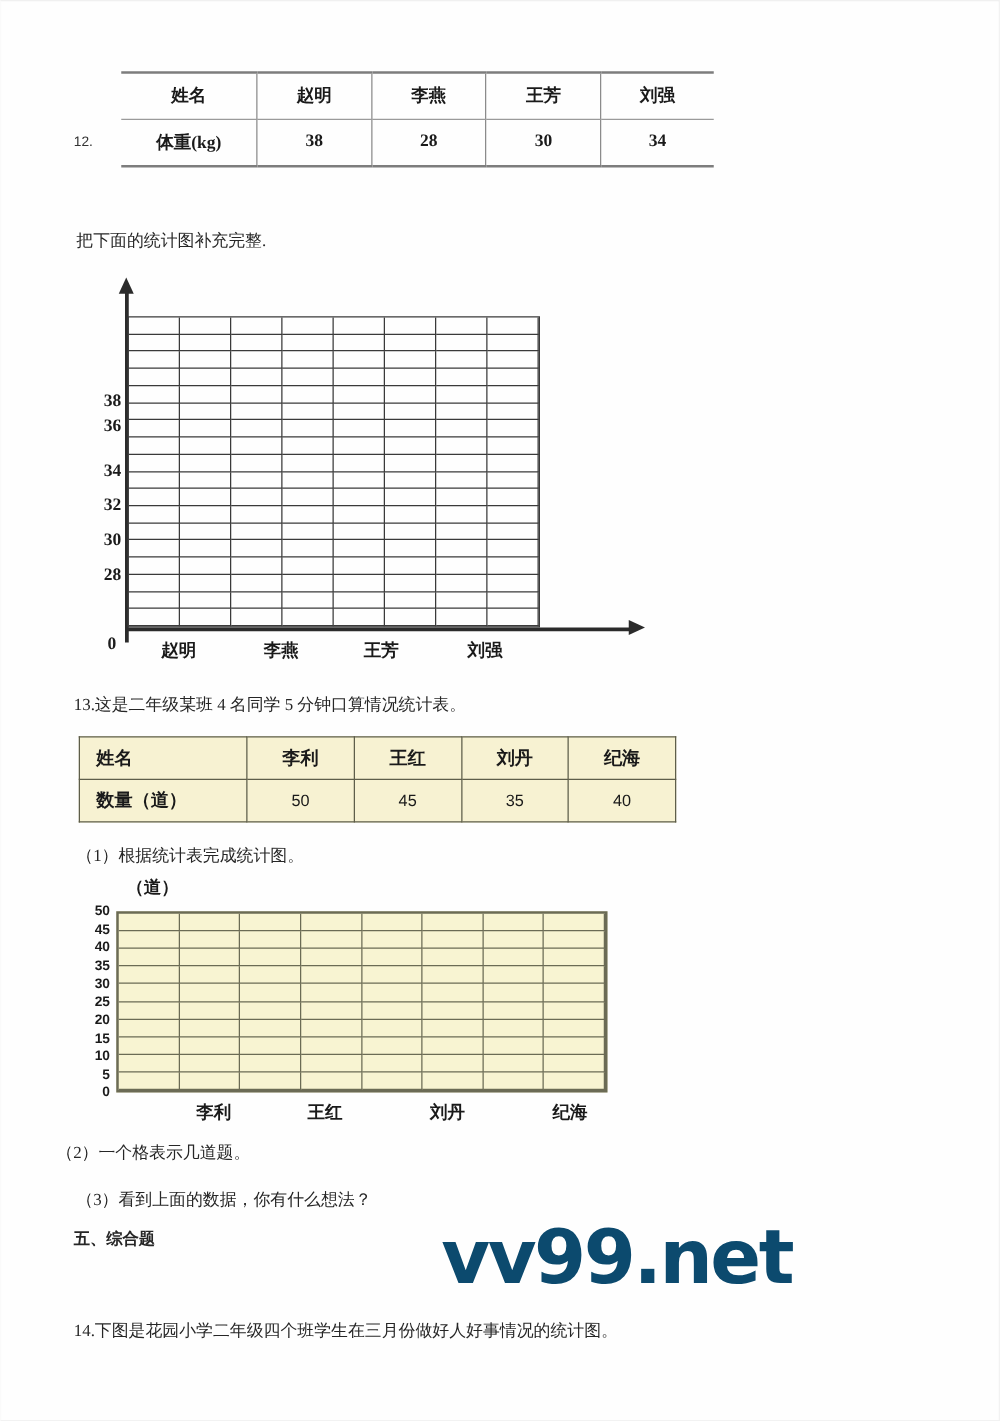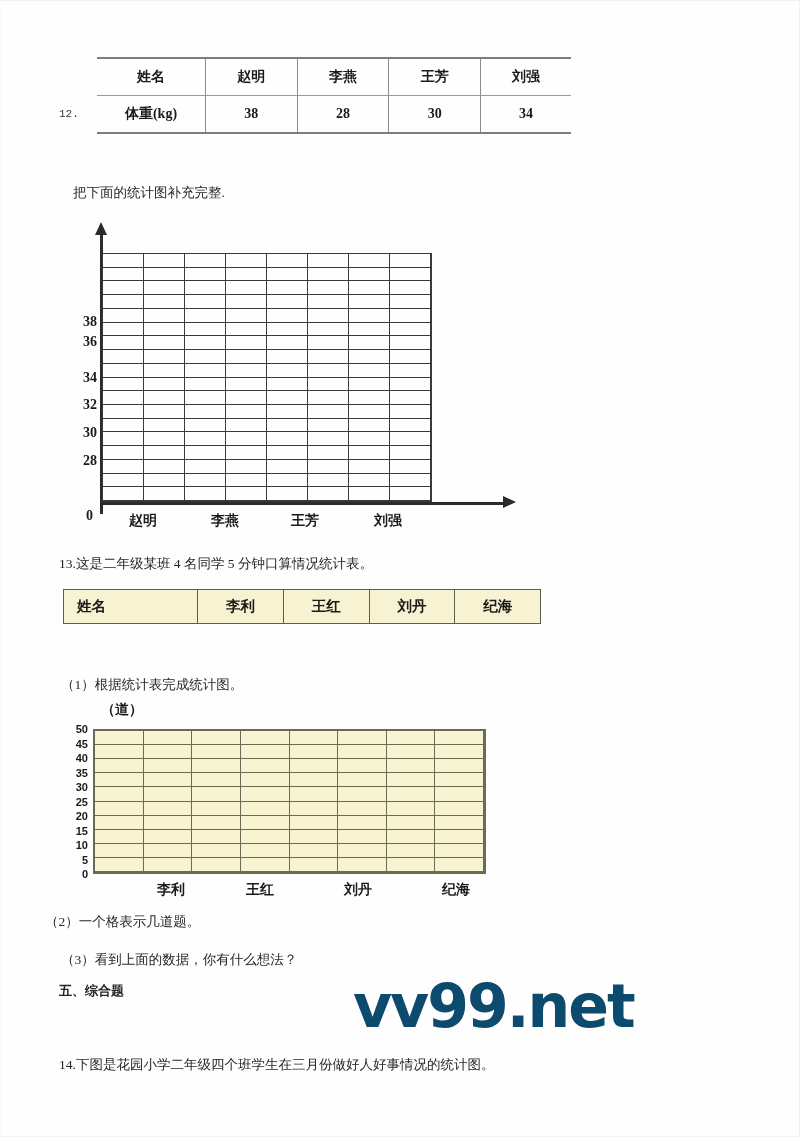--- a/index.html
+++ b/index.html
@@ -51,21 +51,21 @@
     white-space: nowrap;
   }
   .para.bold {
     font-weight: 700;
     font-size: 13px;
   }
   .qnum {
     position: absolute;
     font-size: 11px;
     color: #333;
-    font-family: Liberation Mono, monospace;
+    font-family: Liberation Sans, sans-serif;
     text-align: center;
   }
 
   
   .t12 {
     position: absolute;
     left: 96px;
     top: 56px;
     width: 474px;
     border-collapse: collapse;
@@ -278,21 +278,21 @@
     <tr>
       <td class="namecell">体重(kg)</td>
       <td>38</td>
       <td>28</td>
       <td>30</td>
       <td>34</td>
     </tr>
   </tbody>
     </table>
 
-  <div class="para" style="left:72px; top:182px;">把下面的统计图补充完整.</div>
+  <div class="para" style="left:60px; top:182px;">把下面的统计图补充完整.</div>
 
   <div class="chart1">
     <div class="c1-yarrow"></div>
     <div class="c1-yaxis"></div>
     <div class="c1-xaxis"></div>
     <div class="c1-xarrow"></div>
 
     <div class="c1-grid" id="c1grid">
         <div></div>
         <div></div>
@@ -459,20 +459,27 @@
   <div class="para" style="left:58px; top:553px;">13.这是二年级某班 4 名同学 5 分钟口算情况统计表。</div>
 
   <table class="t13">
     <tbody>
         <tr>
       <td class="lab">姓名</td>
       <td class="hdr">李利</td>
       <td class="hdr">王红</td>
       <td class="hdr">刘丹</td>
       <td class="hdr">纪海</td>
+    </tr>
+    <tr>
+      <td class="lab">数量（道）</td>
+      <td class="val">50</td>
+      <td class="val">45</td>
+      <td class="val">35</td>
+      <td class="val">40</td>
     </tr>
   </tbody>
     </table>
 
   <div class="para" style="left:60px; top:674px;">（1）根据统计表完成统计图。</div>
 
   <div class="chart2">
     <div class="c2-unit">（道）</div>
     <div class="c2-grid" id="c2grid">
         <div></div>

